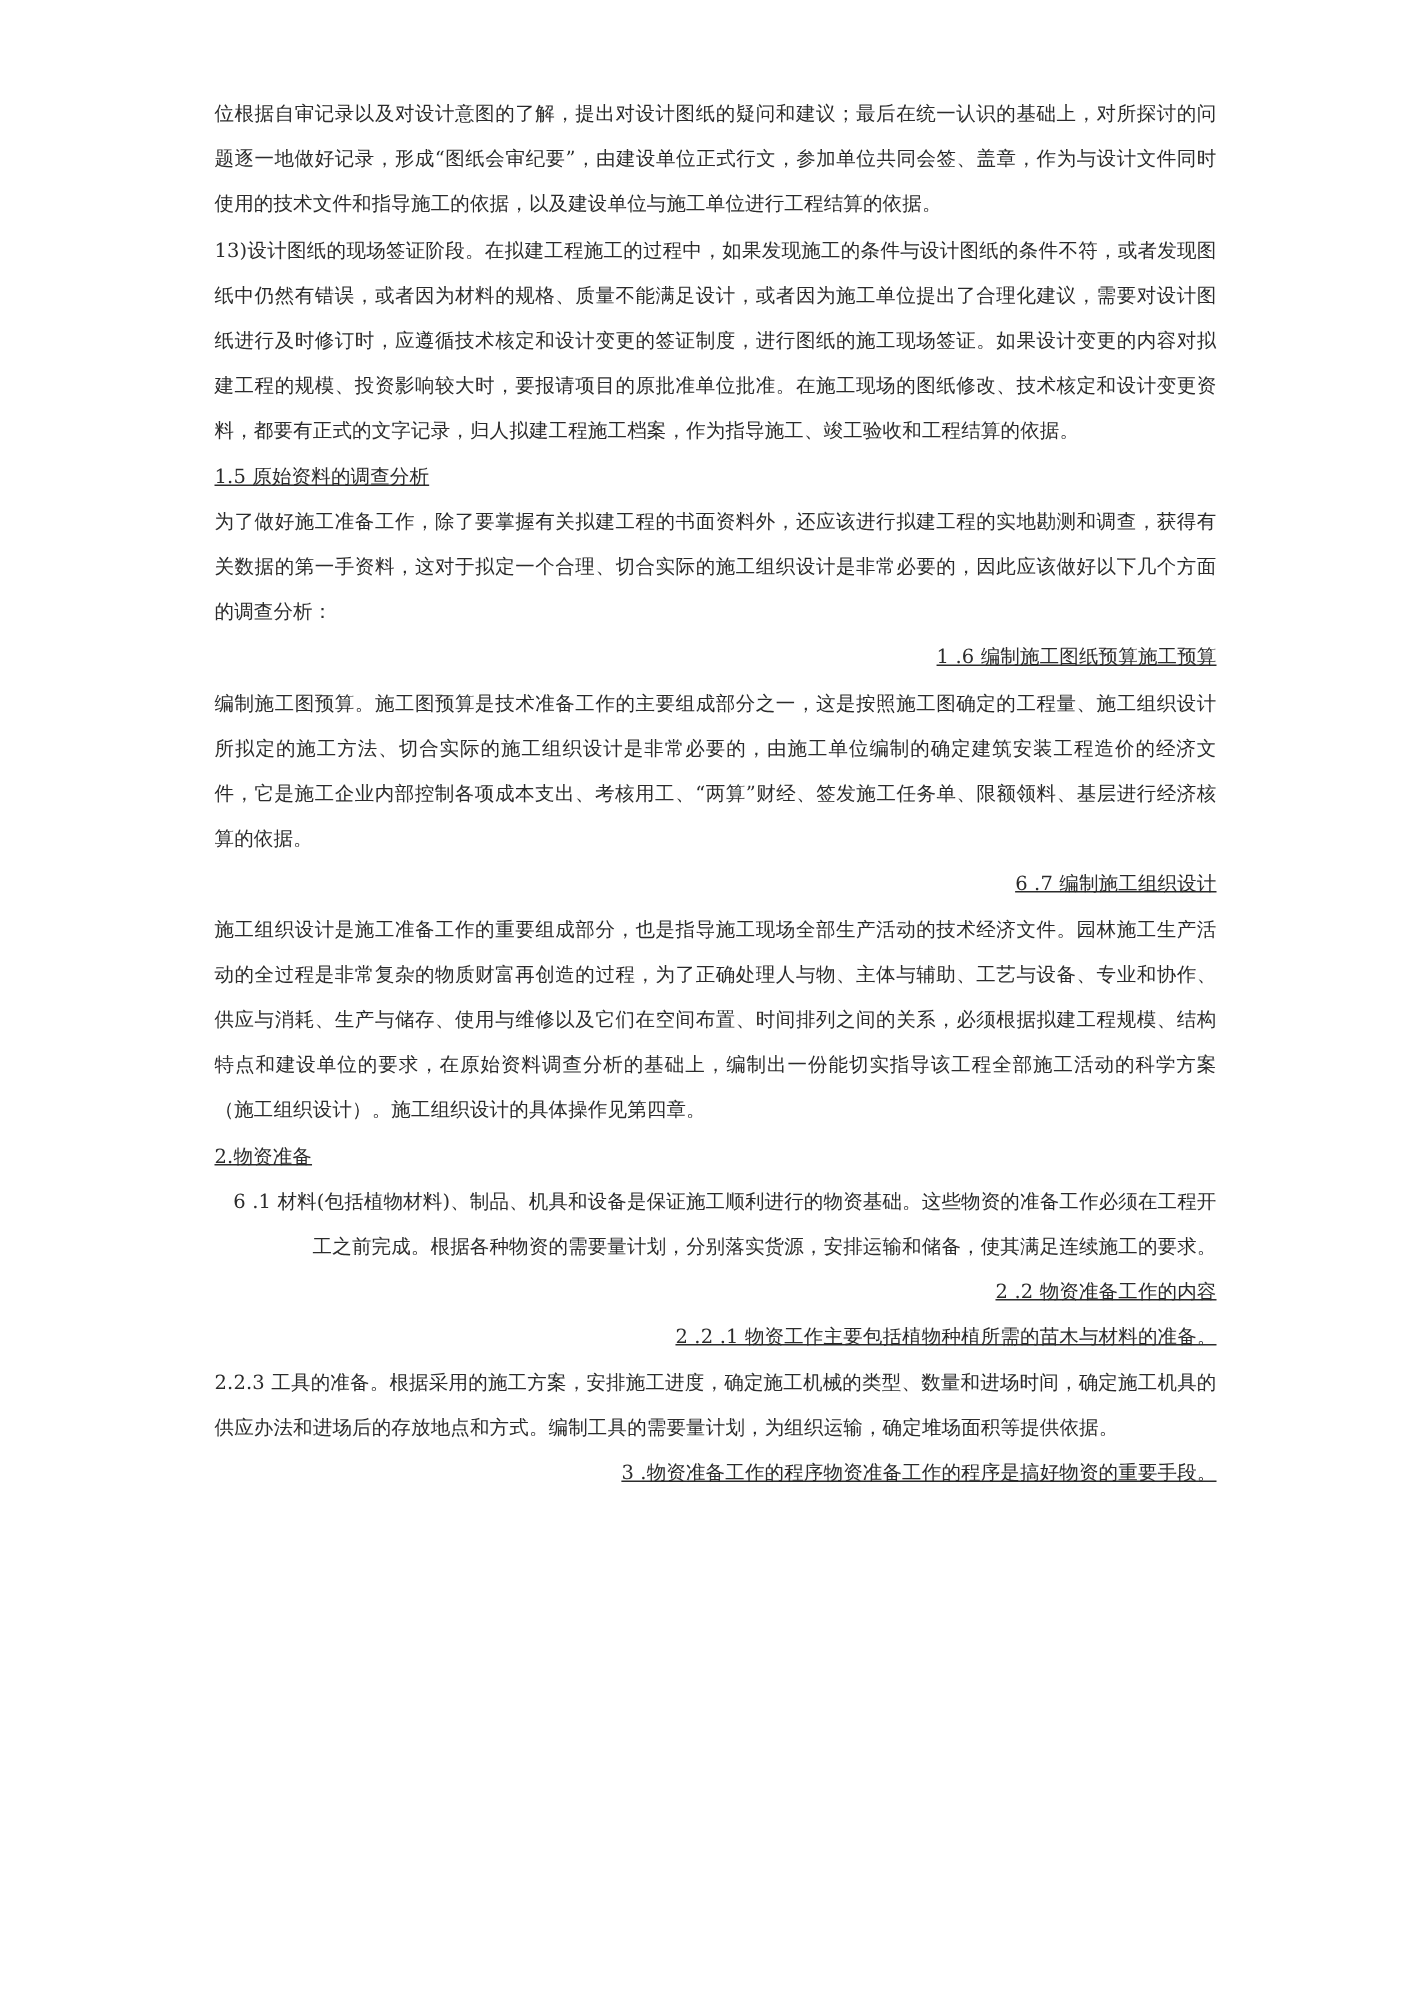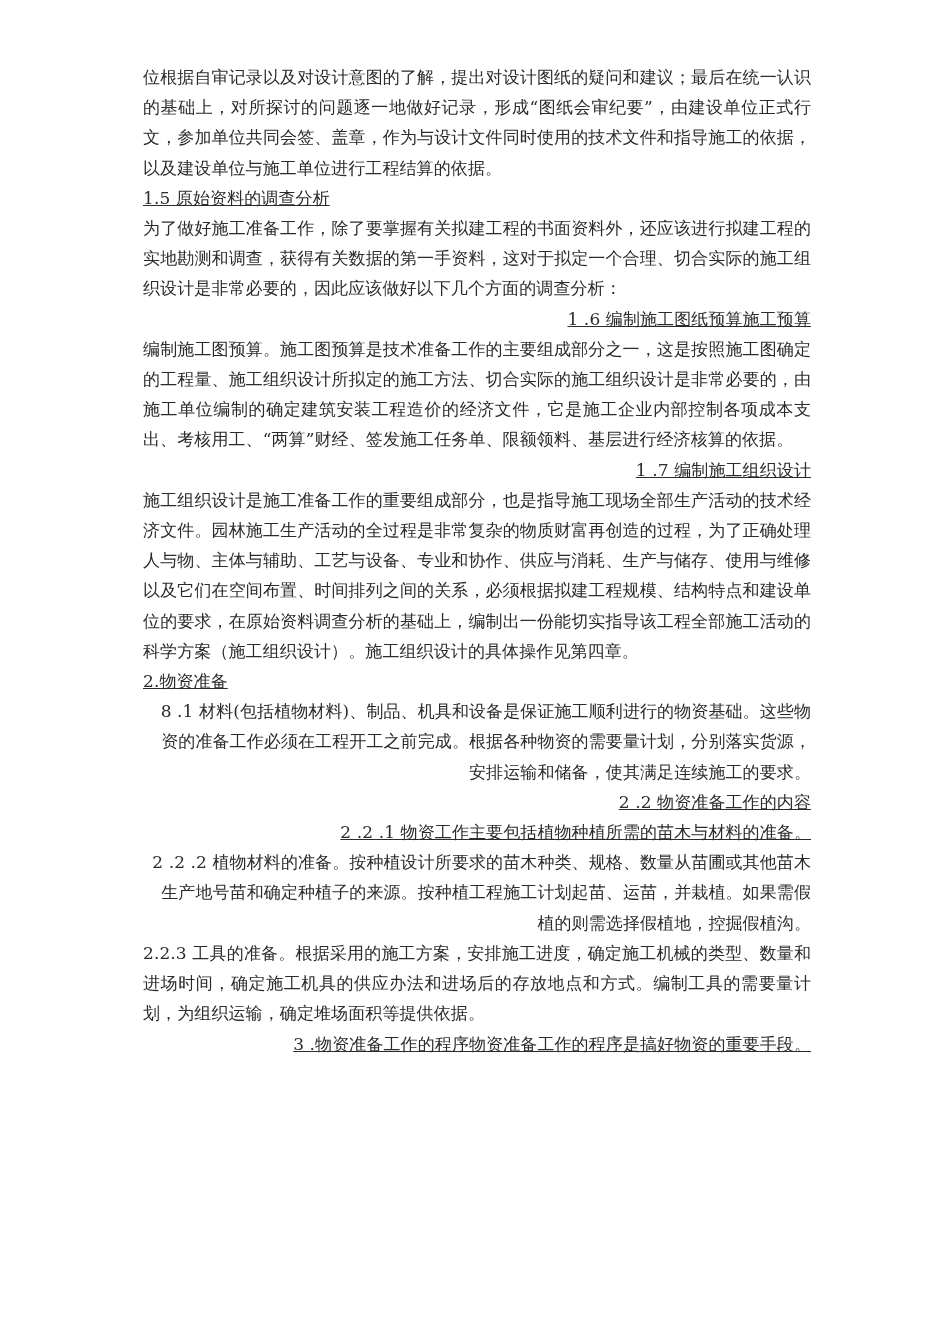--- a/index.html
+++ b/index.html
@@ -22,21 +22,21 @@
   }
   .text-column {
     position: absolute;
     left: 143px;
     top: 62px;
     width: 668px;
   }
   .para {
     margin: 0;
     padding: 0;
-    font-size: 17px;
+    font-size: 13px;
     line-height: 30.2px;
     color: #2b2b2b;
     text-align: justify;
     text-justify: inter-character;
     letter-spacing: 0.1px;
     font-family: "DejaVu Serif", "Liberation Serif", serif;
     font-weight: 400;
     word-break: break-all;
     -webkit-font-smoothing: antialiased;
   }
@@ -52,41 +52,41 @@
   }
 </style>
 </head>
 <body>
 
 <div class="page">
   <div class="text-column">
 
     <p class="para">位根据自审记录以及对设计意图的了解，提出对设计图纸的疑问和建议；最后在统一认识的基础上，对所探讨的问题逐一地做好记录，形成“图纸会审纪要”，由建设单位正式行文，参加单位共同会签、盖章，作为与设计文件同时使用的技术文件和指导施工的依据，以及建设单位与施工单位进行工程结算的依据。</p>
 
+    <p class="para">13)设计图纸的现场签证阶段。在拟建工程施工的过程中，如果发现施工的条件与设计图纸的条件不符，或者发现图纸中仍然有错误，或者因为材料的规格、质量不能满足设计，或者因为施工单位提出了合理化建议，需要对设计图纸进行及时修订时，应遵循技术核定和设计变更的签证制度，进行图纸的施工现场签证。如果设计变更的内容对拟建工程的规模、投资影响较大时，要报请项目的原批准单位批准。在施工现场的图纸修改、技术核定和设计变更资料，都要有正式的文字记录，归人拟建工程施工档案，作为指导施工、竣工验收和工程结算的依据。</p>
 
     <p class="para heading">1.5 原始资料的调查分析</p>
 
     <p class="para">为了做好施工准备工作，除了要掌握有关拟建工程的书面资料外，还应该进行拟建工程的实地勘测和调查，获得有关数据的第一手资料，这对于拟定一个合理、切合实际的施工组织设计是非常必要的，因此应该做好以下几个方面的调查分析：</p>
 
     <p class="para heading indent1">1 .6 编制施工图纸预算施工预算</p>
 
     <p class="para">编制施工图预算。施工图预算是技术准备工作的主要组成部分之一，这是按照施工图确定的工程量、施工组织设计所拟定的施工方法、切合实际的施工组织设计是非常必要的，由施工单位编制的确定建筑安装工程造价的经济文件，它是施工企业内部控制各项成本支出、考核用工、“两算”财经、签发施工任务单、限额领料、基层进行经济核算的依据。</p>
 
-    <p class="para heading indent1">1 .7 编制施工组织设计</p>
+    <p class="para heading indent1">6 .7 编制施工组织设计</p>
 
     <p class="para">施工组织设计是施工准备工作的重要组成部分，也是指导施工现场全部生产活动的技术经济文件。园林施工生产活动的全过程是非常复杂的物质财富再创造的过程，为了正确处理人与物、主体与辅助、工艺与设备、专业和协作、供应与消耗、生产与储存、使用与维修以及它们在空间布置、时间排列之间的关系，必须根据拟建工程规模、结构特点和建设单位的要求，在原始资料调查分析的基础上，编制出一份能切实指导该工程全部施工活动的科学方案（施工组织设计）。施工组织设计的具体操作见第四章。</p>
 
     <p class="para heading">2.物资准备</p>
 
-    <p class="para indent1">8 .1 材料(包括植物材料)、制品、机具和设备是保证施工顺利进行的物资基础。这些物资的准备工作必须在工程开工之前完成。根据各种物资的需要量计划，分别落实货源，安排运输和储备，使其满足连续施工的要求。</p>
+    <p class="para indent1">6 .1 材料(包括植物材料)、制品、机具和设备是保证施工顺利进行的物资基础。这些物资的准备工作必须在工程开工之前完成。根据各种物资的需要量计划，分别落实货源，安排运输和储备，使其满足连续施工的要求。</p>
 
     <p class="para heading indent1">2 .2 物资准备工作的内容</p>
 
     <p class="para heading indent1">2 .2 .1 物资工作主要包括植物种植所需的苗木与材料的准备。</p>
 
-    <p class="para indent1">2 .2 .2 植物材料的准备。按种植设计所要求的苗木种类、规格、数量从苗圃或其他苗木生产地号苗和确定种植子的来源。按种植工程施工计划起苗、运苗，并栽植。如果需假植的则需选择假植地，控掘假植沟。</p>
 
     <p class="para">2.2.3 工具的准备。根据采用的施工方案，安排施工进度，确定施工机械的类型、数量和进场时间，确定施工机具的供应办法和进场后的存放地点和方式。编制工具的需要量计划，为组织运输，确定堆场面积等提供依据。</p>
 
     <p class="para heading indent1">3 .物资准备工作的程序物资准备工作的程序是搞好物资的重要手段。</p>
 
   </div>
 </div>
 
 </body></html>

